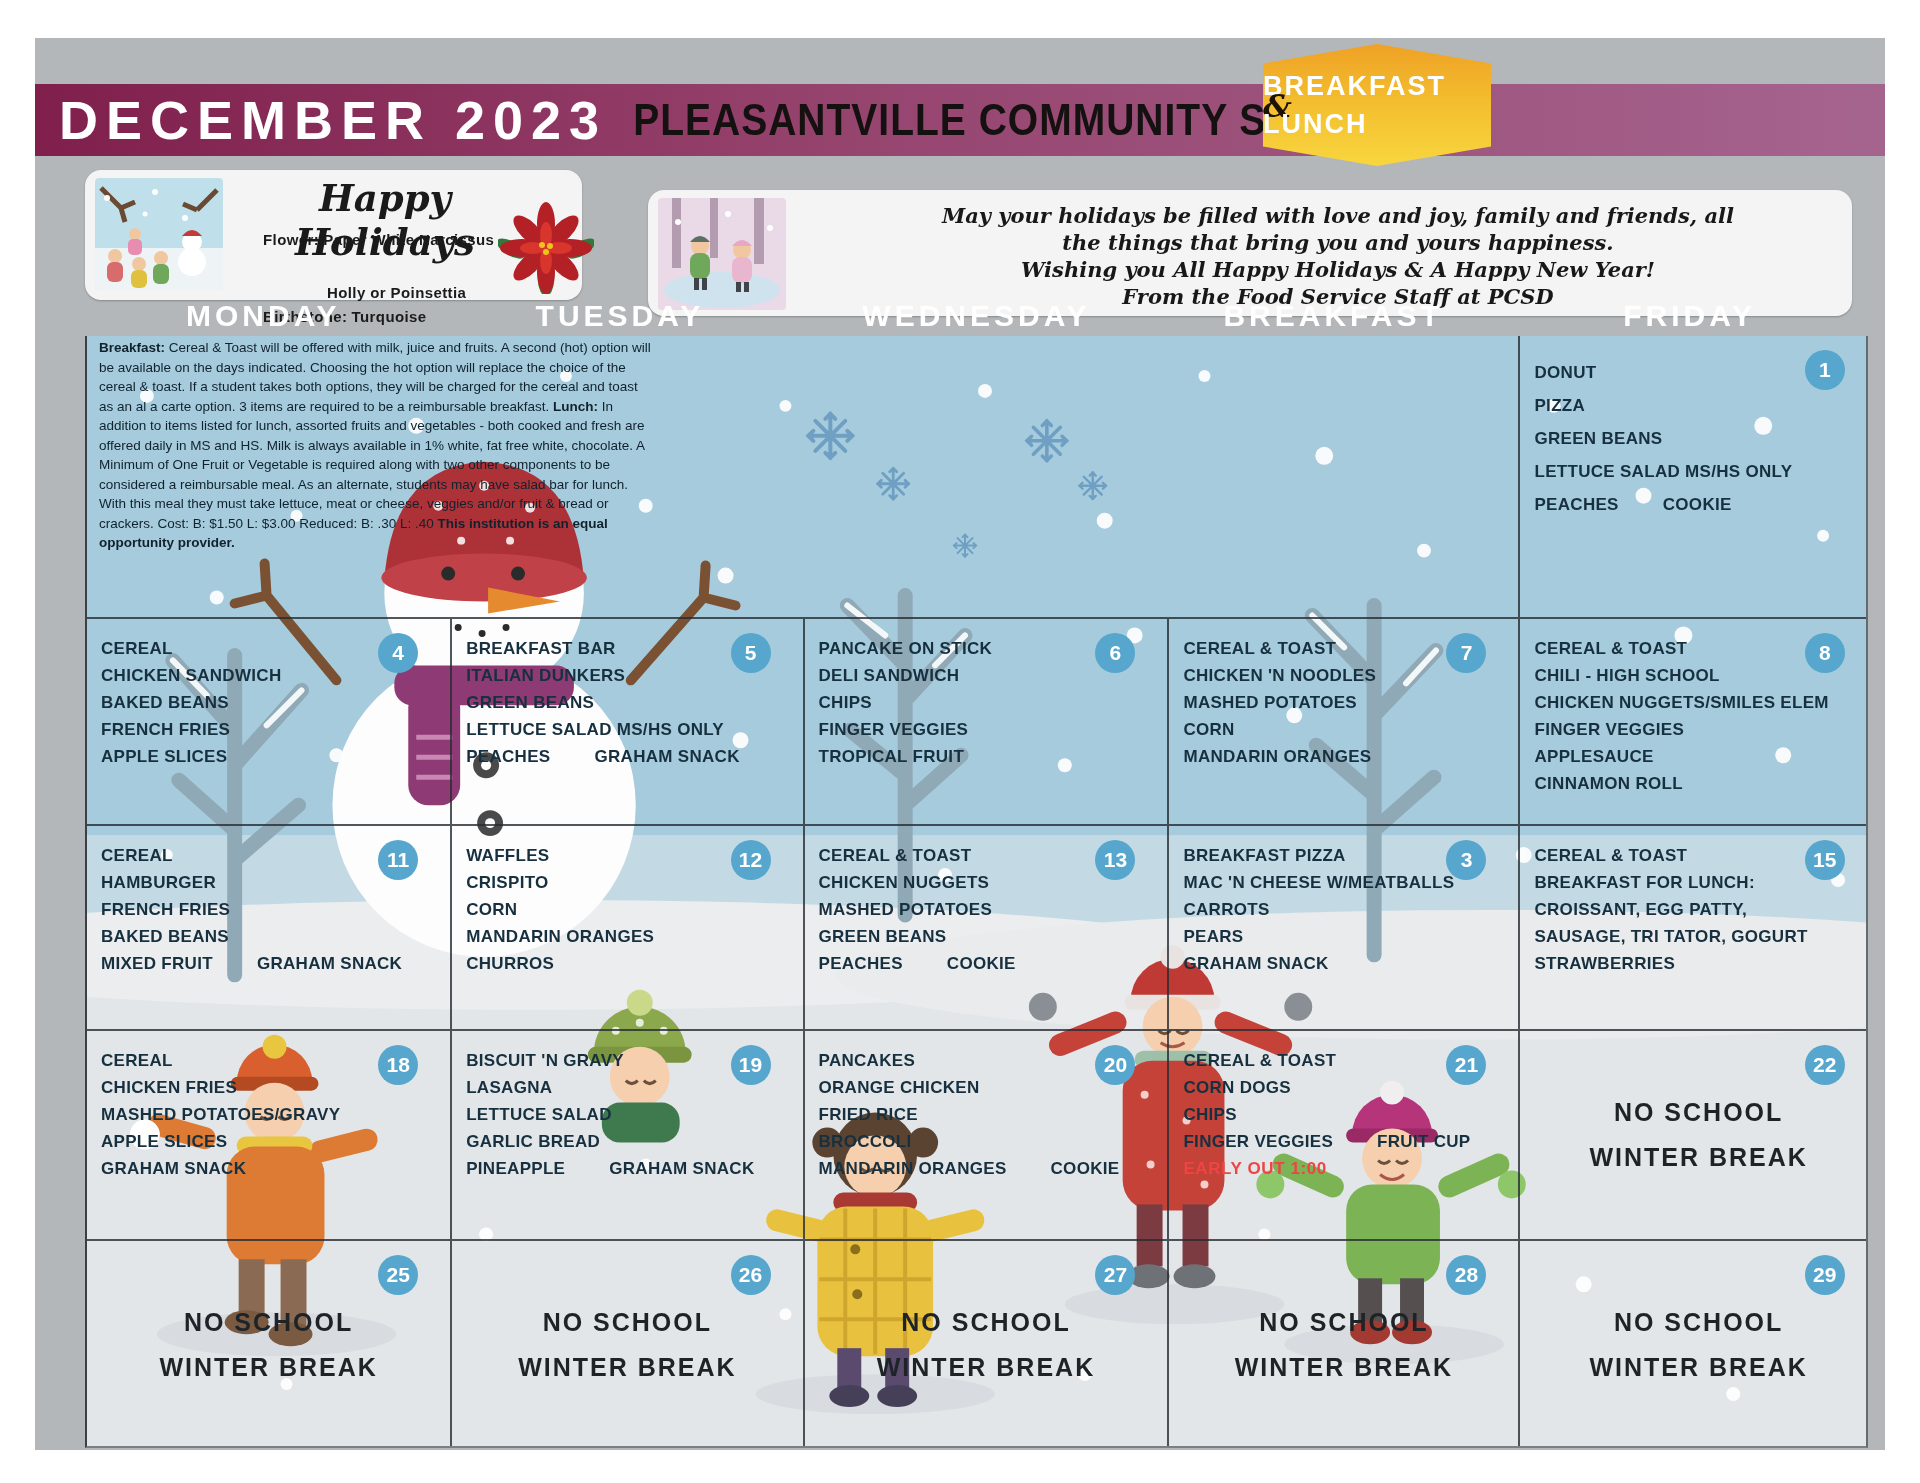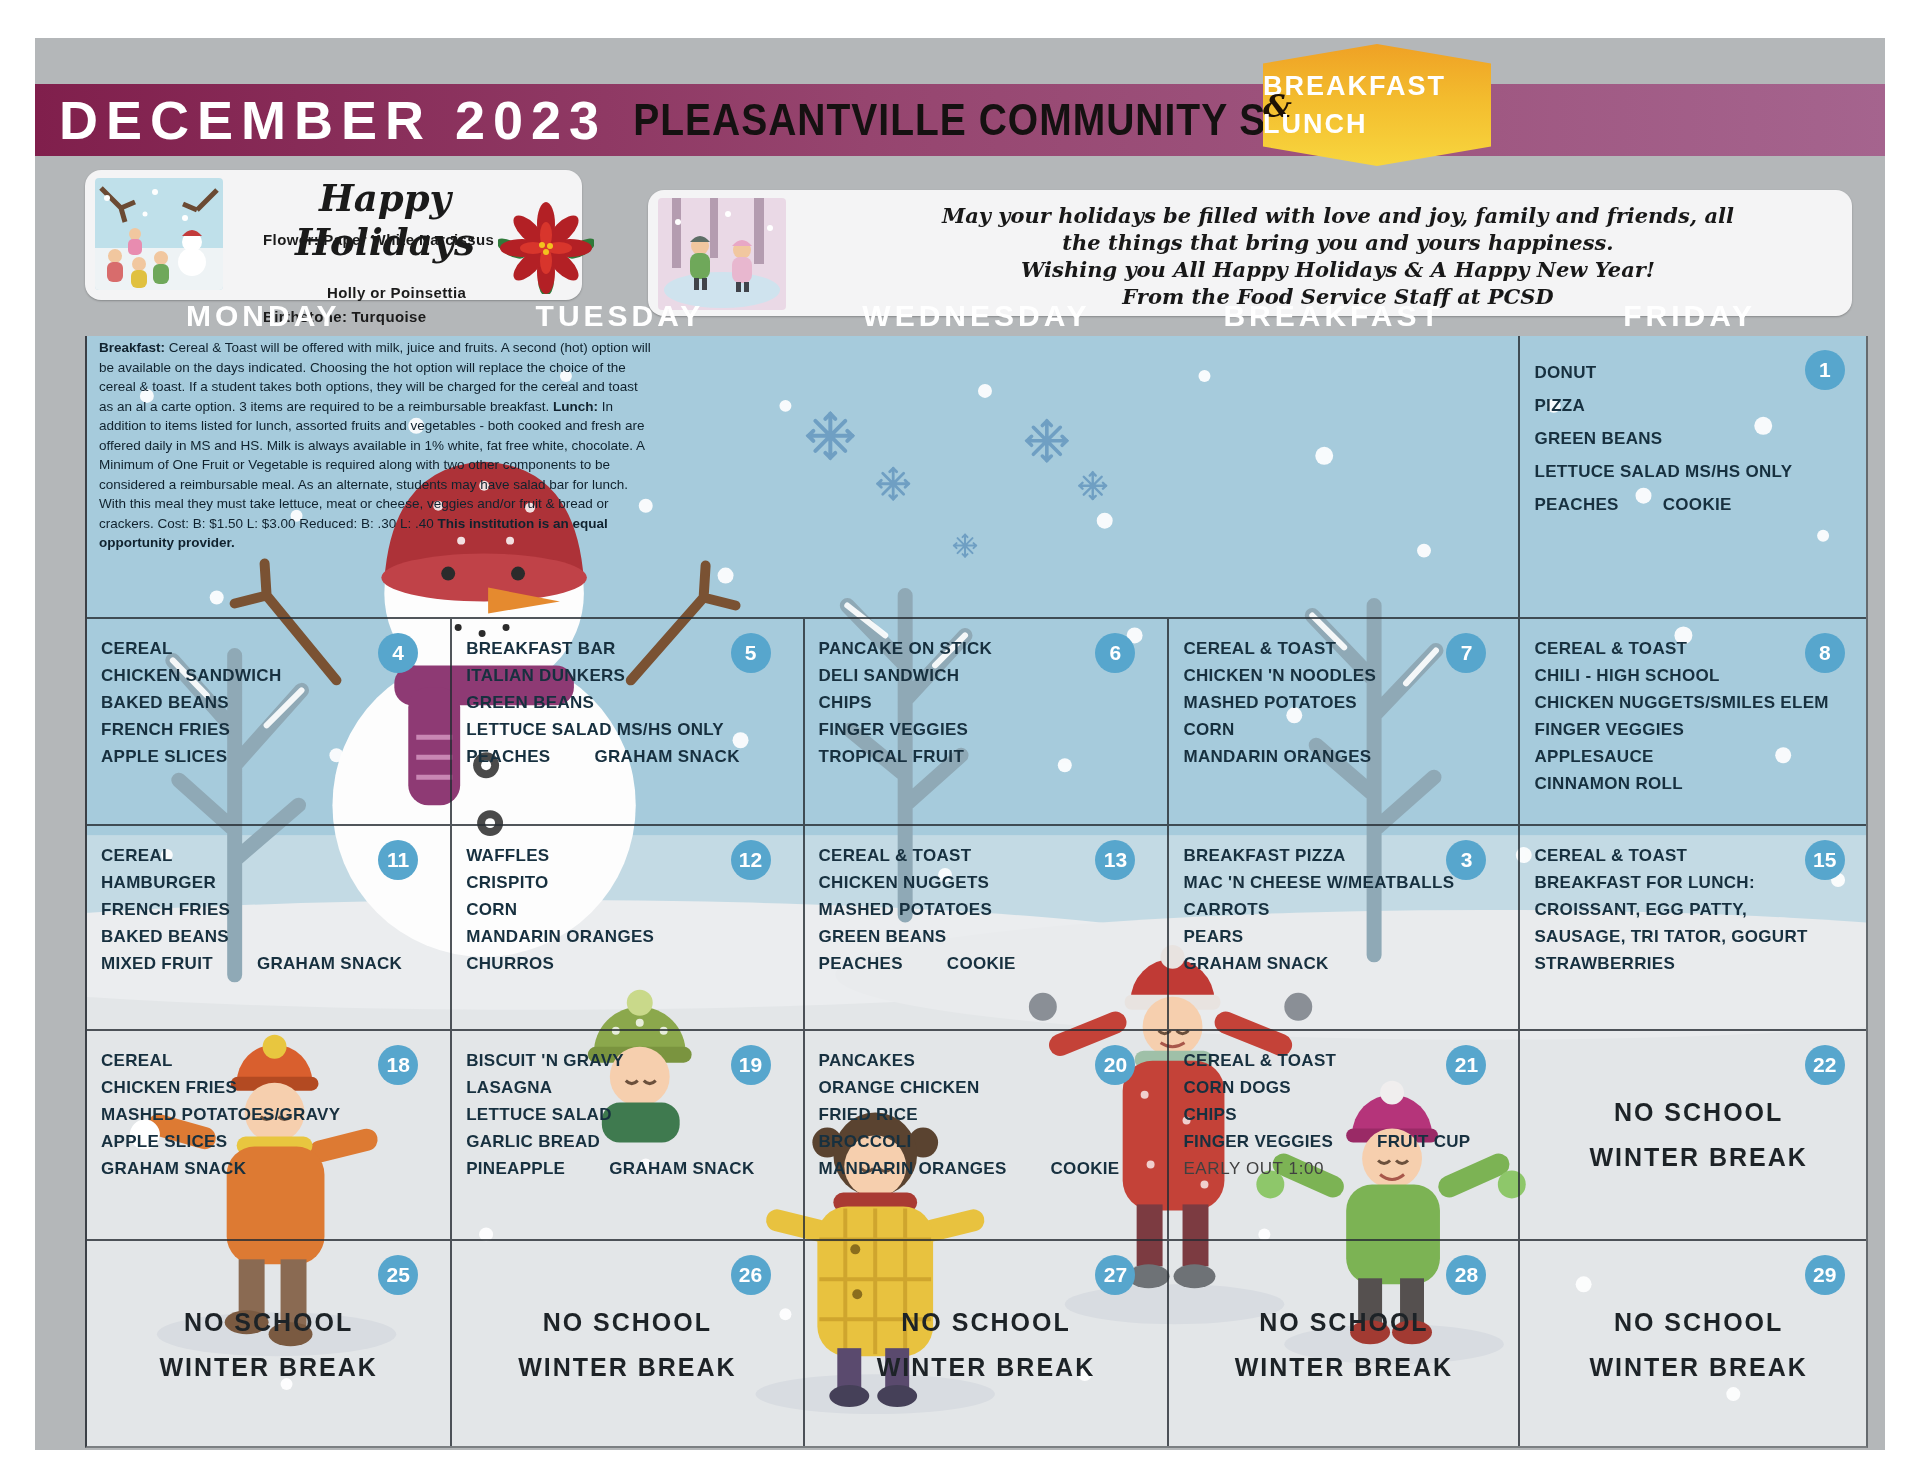--- a/index.html
+++ b/index.html
@@ -53,21 +53,21 @@
   .cell{position:relative;border-right:2px solid rgba(38,44,50,.8);border-bottom:2px solid rgba(38,44,50,.8);box-sizing:border-box;}
   .cell.rowlast{border-right:none;}
   .cell.lastrow{border-bottom:none;}
   .daynum{position:absolute;top:14px;right:32px;width:40px;height:40px;border-radius:50%;
           background:var(--daynum,#57a6cd);color:#ffffff;font-weight:bold;font-size:21px;
           display:flex;align-items:center;justify-content:center;}
   .menu{padding:16px 48px 0 14px;}
   .menu-line{font-weight:bold;font-size:17px;line-height:27px;letter-spacing:.3px;
              text-transform:uppercase;color:#17303f;white-space:nowrap;}
   .menu-line span + span{margin-left:44px;}
-  .menu-line.strong{color:#404040;font-weight:400;letter-spacing:.6px;}
+  .menu-line.strong{color:#ef4444;font-weight:700;letter-spacing:.6px;}
   .cell.r0 .menu-line{line-height:33px;}
   .cell.r0 .menu{padding-top:20px;}
   .notice-text{padding:2px 0 0 12px;width:552px;font-size:13.5px;line-height:19.5px;color:#10222e;}
   .notice-text .b{font-weight:bold;}
   .noschool-wrap{position:absolute;inset:0;display:flex;flex-direction:column;align-items:center;
                  justify-content:center;gap:16px;color:#1d2327;}
   .noschool-wrap div{font-weight:bold;font-size:25px;letter-spacing:2px;}
 </style>
 </head>
 <body>

